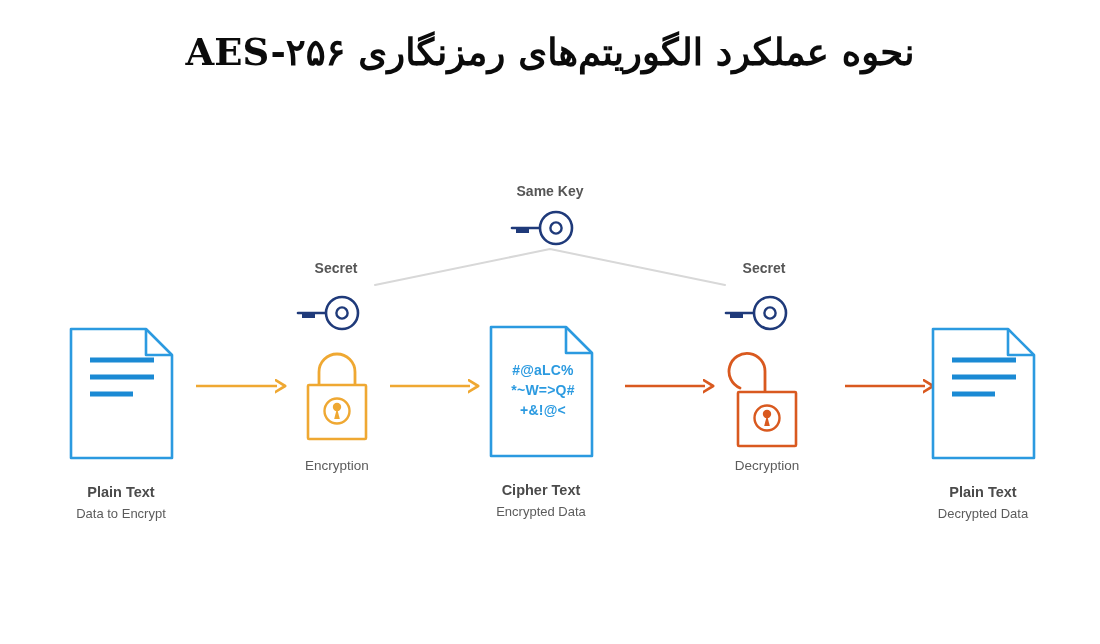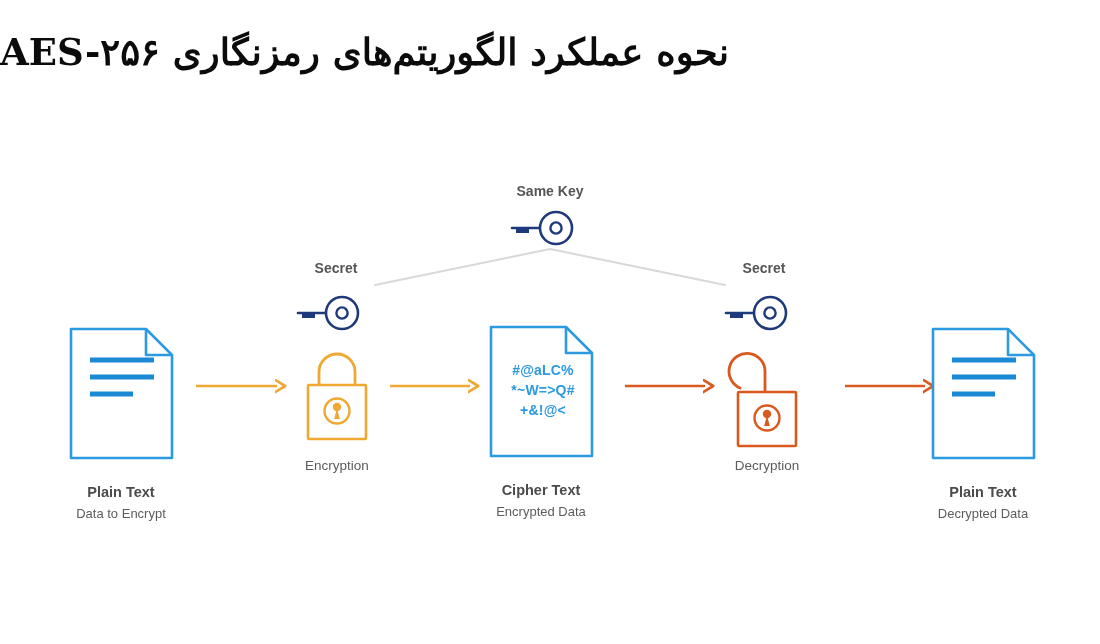--- a/index.html
+++ b/index.html
@@ -15,21 +15,21 @@
     overflow: hidden;
     font-family: "Liberation Sans", "DejaVu Sans", sans-serif;
   }
 
   
   .title {
     position: absolute;
     top: 24px;
     left: 0;
     width: 1100px;
-    text-align: left;
+    text-align: center;
     direction: rtl;
     font-family: "DejaVu Serif", "Liberation Serif", serif;
     font-weight: bold;
     font-size: 37px;
     line-height: 56px;
     color: #0b0b0b;
     white-space: nowrap;
   }
 
   

